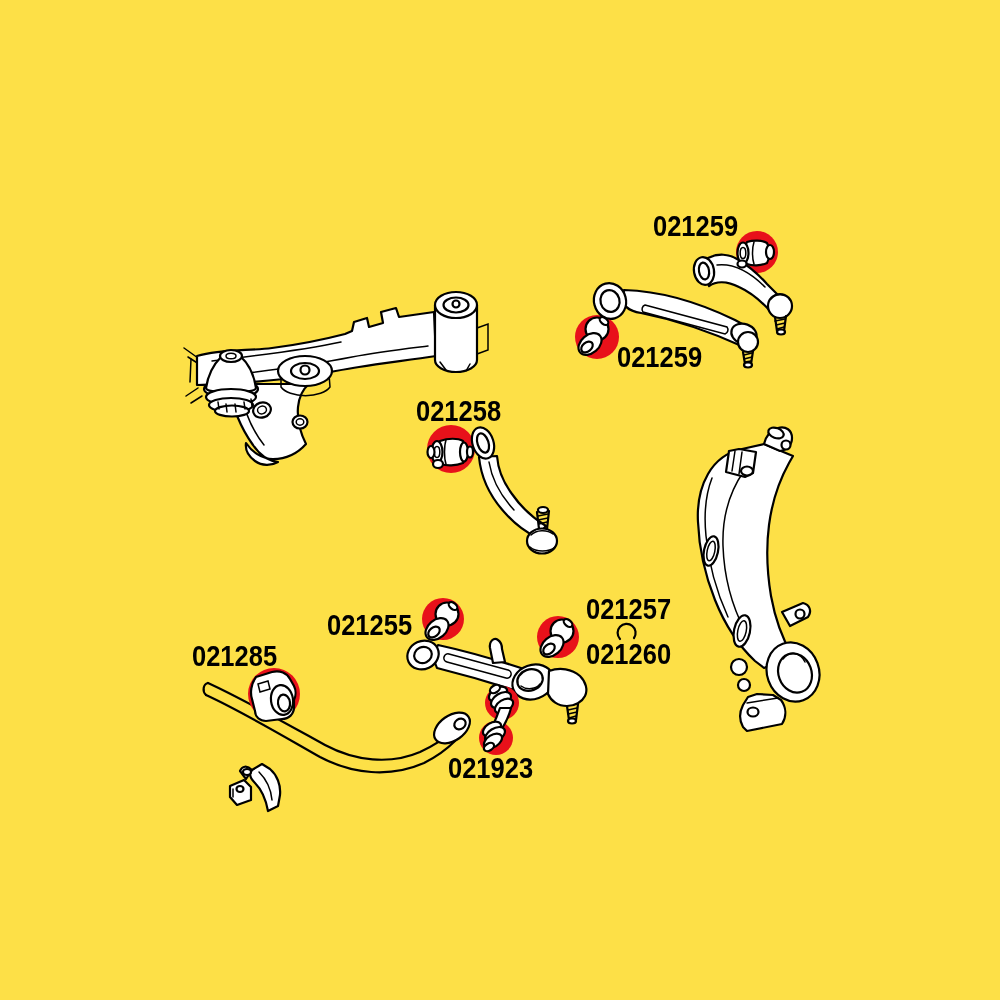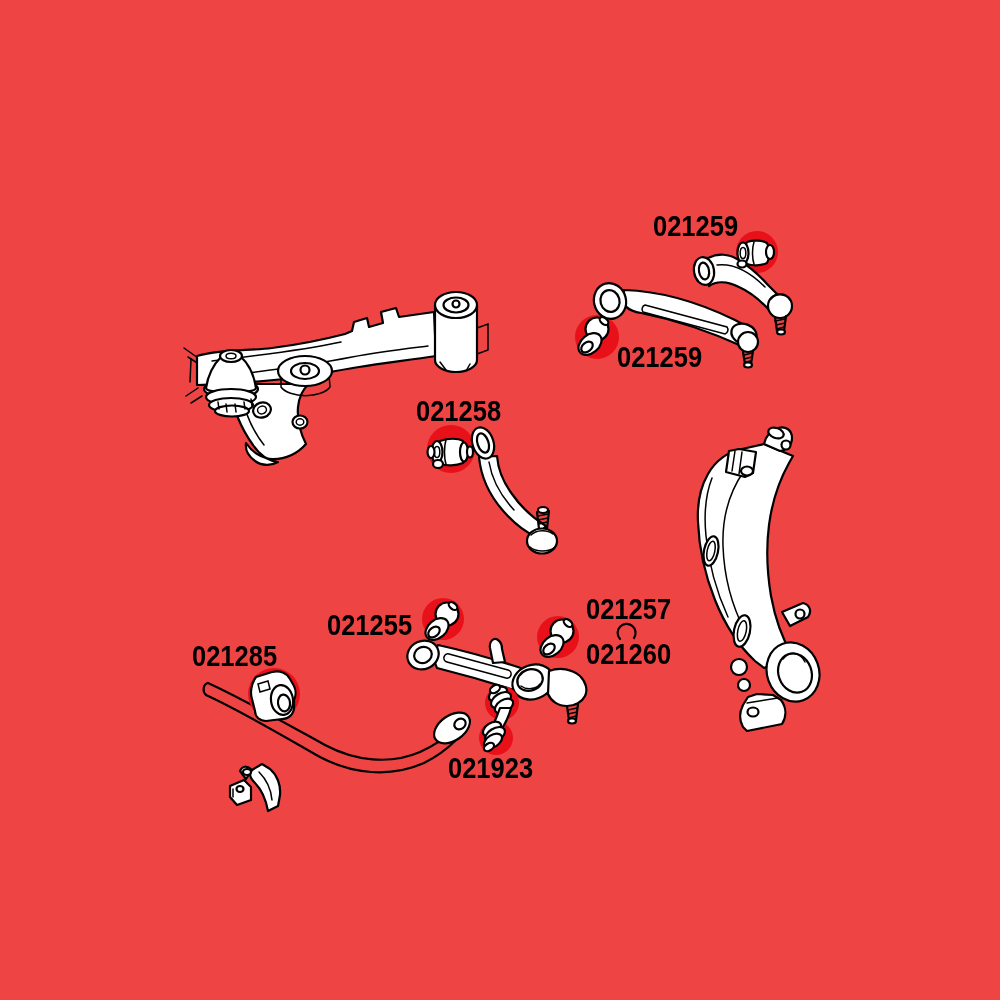--- a/index.html
+++ b/index.html
@@ -1,16 +1,16 @@
 <!DOCTYPE html>
 <html><head>
 <meta charset="utf-8">
 <style>
   html,body{margin:0;padding:0;background:#fff;}
-  #stage{position:relative;width:1000px;height:1000px;background:#ef4444;overflow:hidden;
+  #stage{position:relative;width:1000px;height:1000px;background:#fde047;overflow:hidden;
          font-family:"Liberation Sans",sans-serif;}
   #art{position:absolute;left:0;top:0;}
   .ln{stroke:#000;stroke-width:2.2;fill:none;stroke-linecap:round;stroke-linejoin:round;}
   .wh{stroke:#000;stroke-width:2.2;fill:#fff;stroke-linecap:round;stroke-linejoin:round;}
   .thin{stroke:#000;stroke-width:1.5;fill:none;stroke-linecap:round;}
   .part-label{position:absolute;font-weight:bold;font-size:30px;line-height:1;color:#000;
               transform:scaleX(.85);transform-origin:0 0;white-space:nowrap;letter-spacing:0;}
 </style>
 </head>
 <body>

